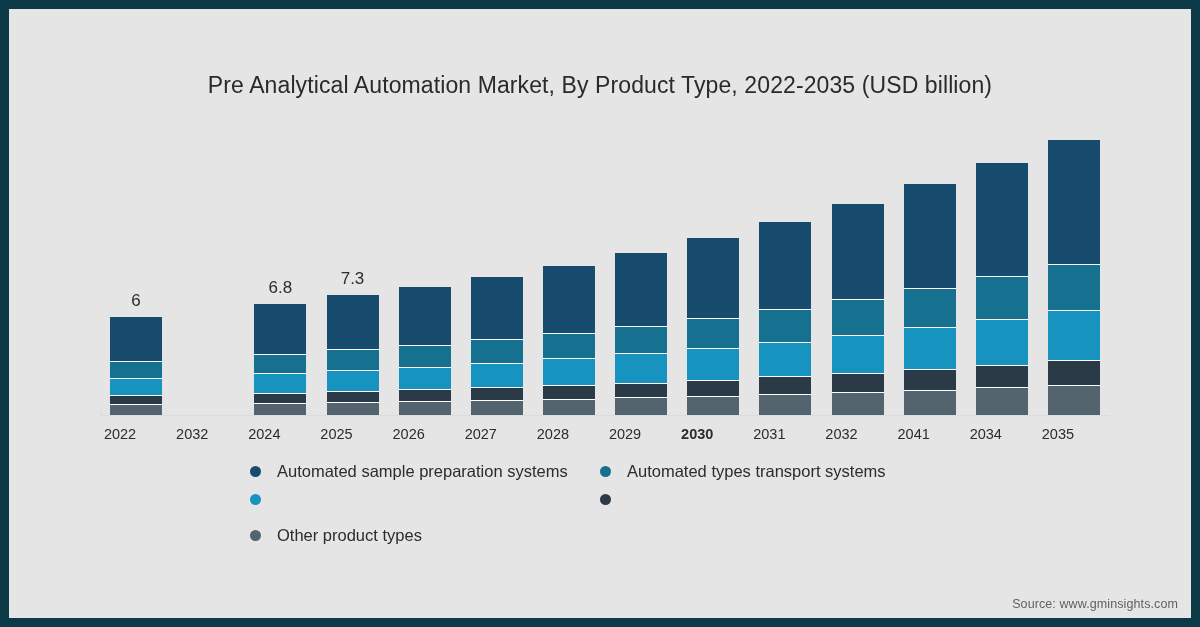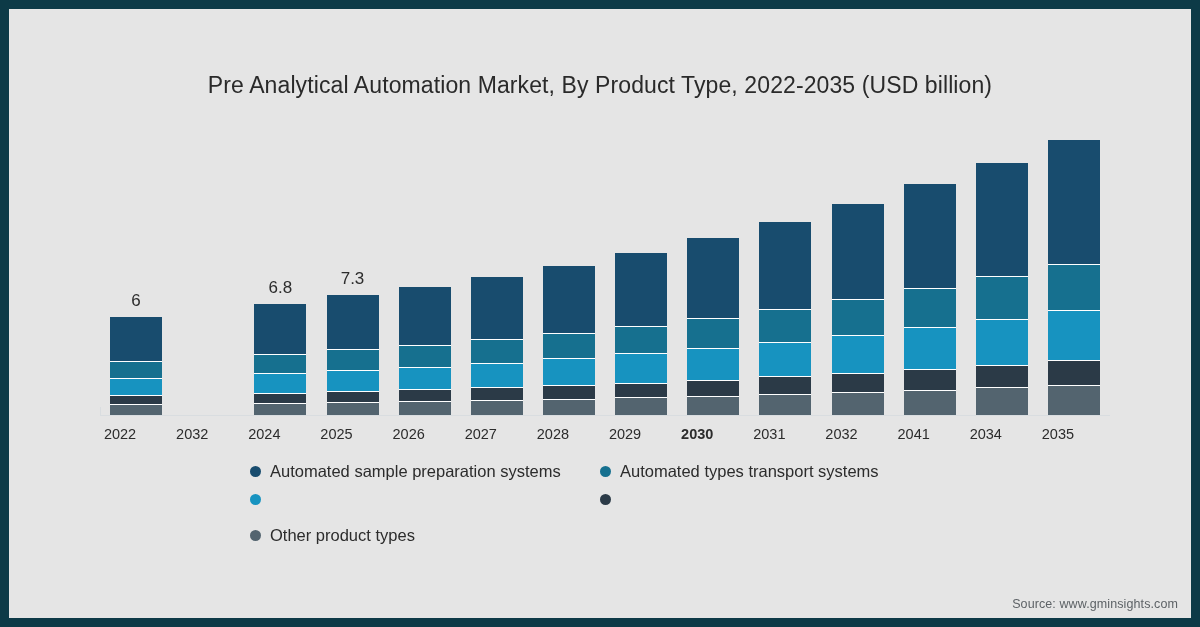--- a/index.html
+++ b/index.html
@@ -111,21 +111,21 @@
     width: 720px;
   }
   .legend-row {
     display: flex;
     align-items: flex-start;
     height: 32px;
   }
   .legend-item {
     display: flex;
     align-items: center;
-    gap: 9px;
+    gap: 16px;
   }
   .legend-col-1 { width: 350px; flex: 0 0 350px; }
   .legend-col-2 { width: 360px; flex: 0 0 360px; }
   .legend-dot {
     width: 11px;
     height: 11px;
     border-radius: 50%;
     flex: 0 0 11px;
   }
   .legend-text {

